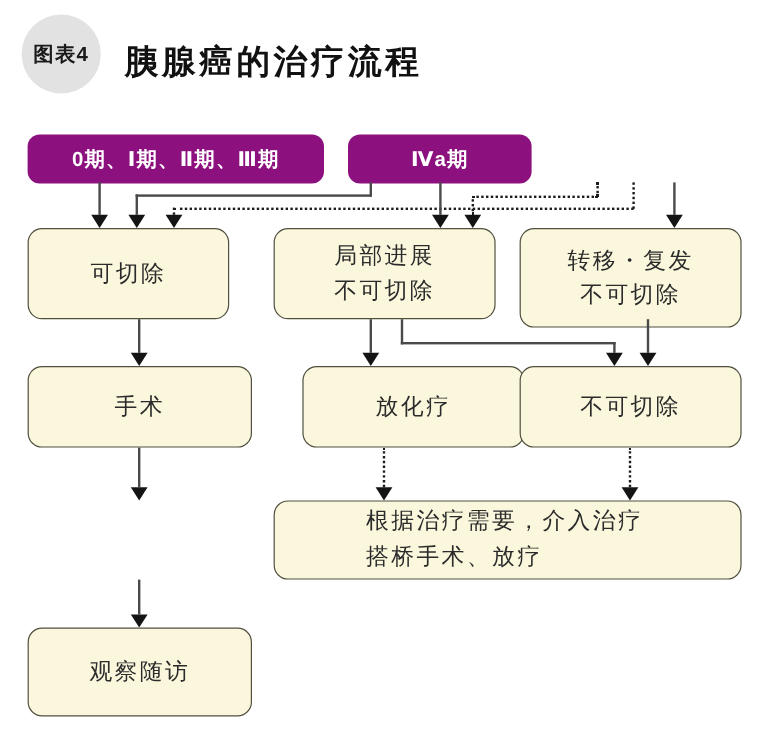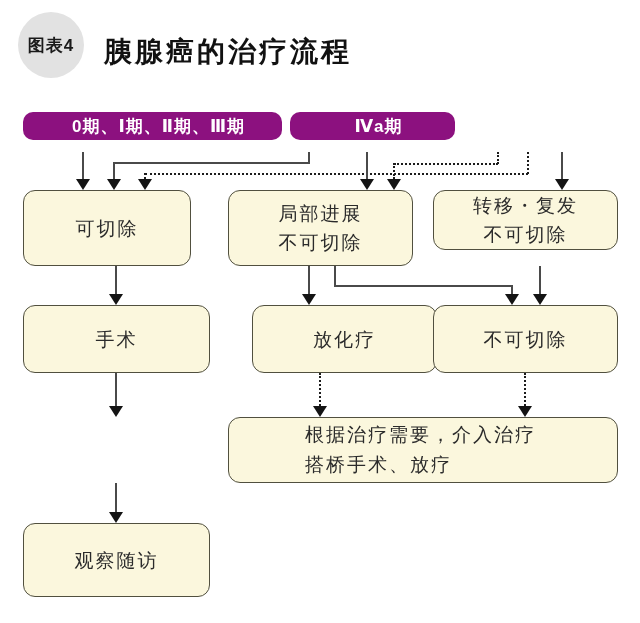--- a/index.html
+++ b/index.html
@@ -12,23 +12,23 @@
     position:absolute;left:18px;top:12px;width:66px;height:66px;border-radius:50%;
     background:#e2e2e2;display:flex;align-items:center;justify-content:center;
     font-size:17px;font-weight:bold;color:#1a1a1a;letter-spacing:1px;
   }
   .title{
     position:absolute;left:104px;top:33px;font-size:28px;font-weight:bold;color:#111;
     letter-spacing:3px;white-space:nowrap;
   }
   
   .stage{
-    position:absolute;height:28px;background:#8C117F;border-radius:10px;
+    position:absolute;height:41px;background:#8C117F;border-radius:10px;
     display:flex;align-items:center;justify-content:center;
-    color:#ffffff;font-size:17px;font-weight:bold;letter-spacing:1px;white-space:nowrap;padding-left:12px;
+    color:#ffffff;font-size:17px;font-weight:bold;letter-spacing:1px;white-space:nowrap;
   }
   
   .node{
     position:absolute;background:#FBF7DD;border:1.5px solid #51503F;border-radius:12px;
     box-sizing:border-box;display:flex;align-items:center;justify-content:center;
     color:#2b2b2b;font-size:19px;letter-spacing:2px;text-align:center;line-height:29px;
     white-space:pre-line;
   }
   .node.left-text{justify-content:flex-start;text-align:left;padding-left:76px;}
   
@@ -57,21 +57,21 @@
     <span>Ⅳa期</span>
   </div>
 
   <div class="node" style="left:23px;top:190px;width:168px;height:76px;">
     <span>可切除</span>
   </div>
   <div class="node" style="left:228px;top:190px;width:185px;height:76px;text-align:right;">
     <span>局部进展
 不可切除</span>
   </div>
-  <div class="node" style="left:433px;top:190px;width:185px;height:60px;">
+  <div class="node" style="left:433px;top:190px;width:185px;height:83px;">
     <span>转移・复发
 不可切除</span>
   </div>
 
   <div class="node" style="left:23px;top:305px;width:187px;height:68px;">
     <span>手术</span>
   </div>
   <div class="node" style="left:228px;top:305px;width:185px;height:68px;margin-left:24px;">
     <span>放化疗</span>
   </div>

